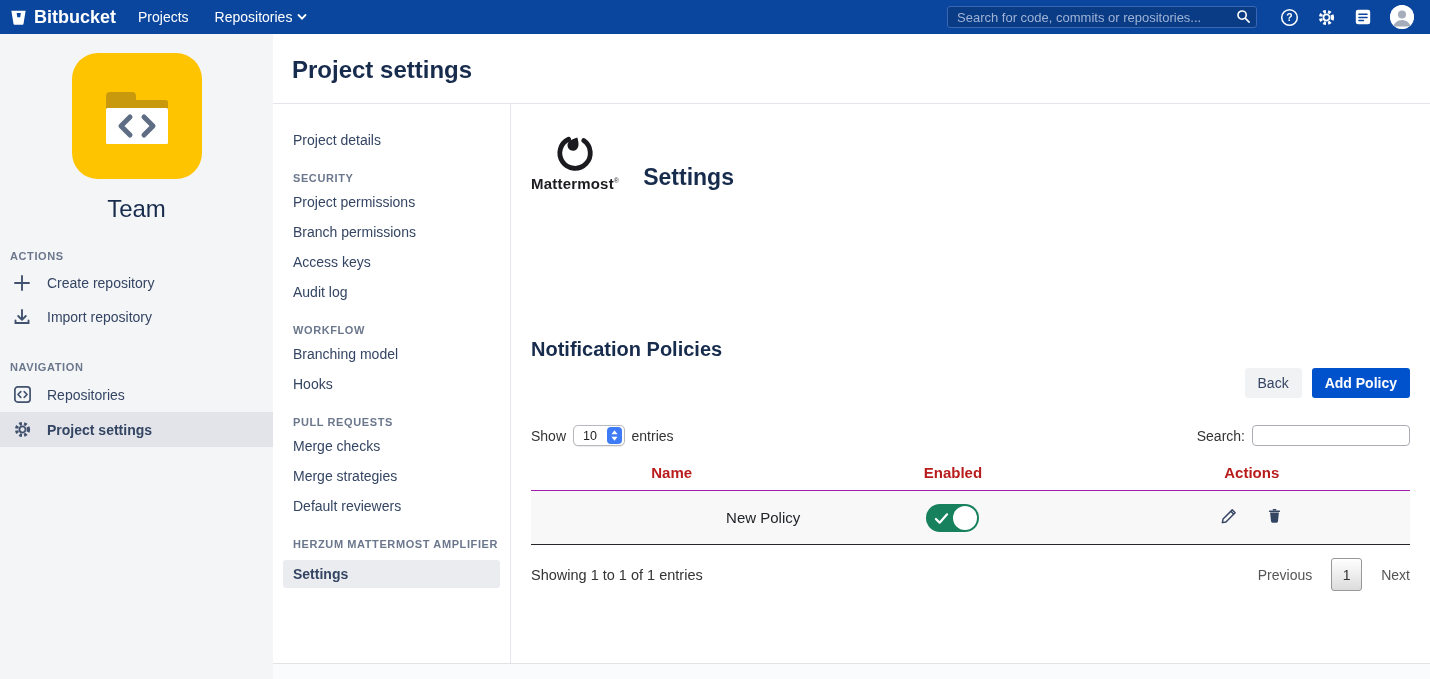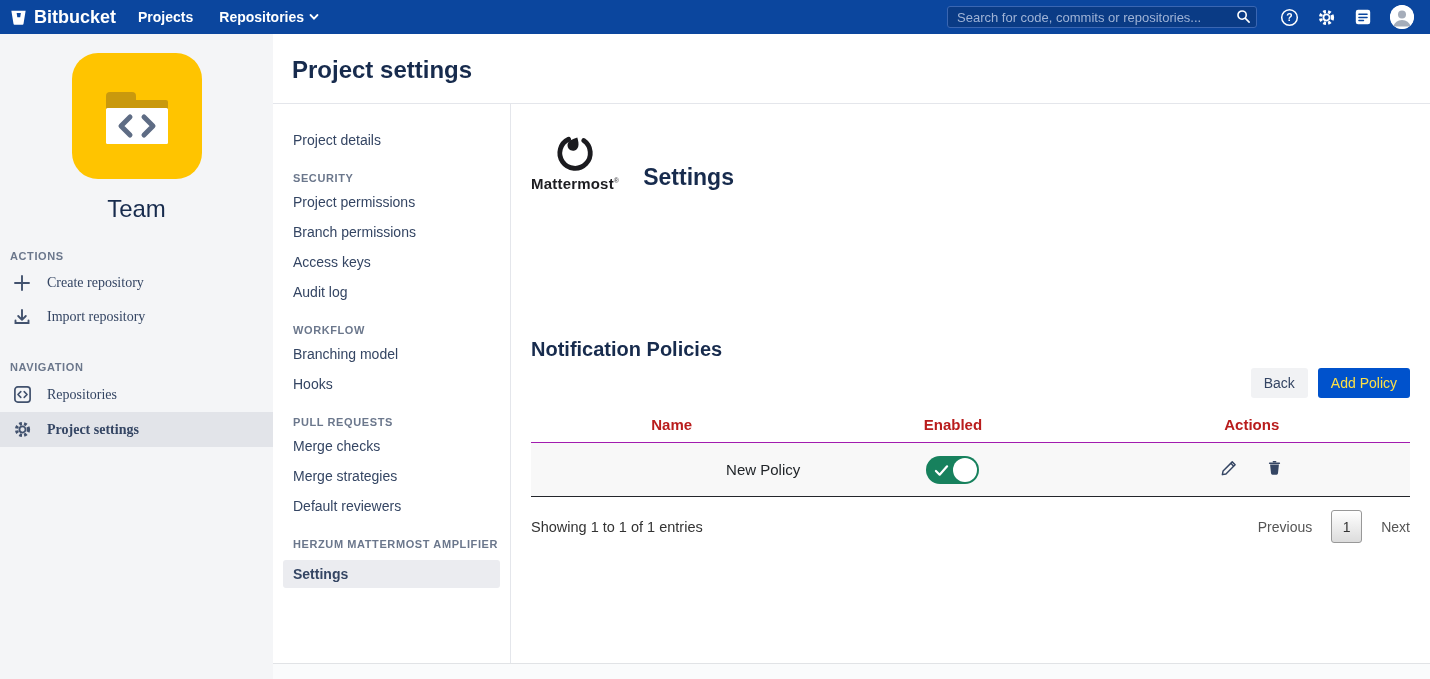--- a/index.html
+++ b/index.html
@@ -1,36 +1,36 @@
 <!DOCTYPE html>
 <html><head>
 <meta charset="utf-8">
 <style>
   * { margin:0; padding:0; box-sizing:border-box; }
   html,body { width:1430px; height:679px; font-family:"Liberation Sans", sans-serif; background:#fff; overflow:hidden; }
 
   
   .topnav { height:34px; background:#0B469E; display:flex; align-items:center; padding:0 10px; }
   .brand { display:flex; align-items:center; gap:7px; color:#fff; font-size:18px; font-weight:700; margin-right:22px; }
-  .topnav-link { color:#fff; font-size:14px; font-weight:700; margin-right:26px; display:flex; align-items:center; gap:5px; cursor:pointer; }
+  .topnav-link { color:#fff; font-size:14px; font-weight:400; margin-right:26px; display:flex; align-items:center; gap:5px; cursor:pointer; }
   .topnav-right { margin-left:auto; display:flex; align-items:center; }
   .nav-search { position:relative; width:310px; height:22px; margin-right:14px; }
   .nav-search input { width:100%; height:100%; background:#0A3B85; border:1px solid #3A66B2; border-radius:3px; color:#CBD7EC; font-size:13px; padding:0 26px 0 9px; outline:none; font-family:"Liberation Sans", sans-serif; }
   .nav-search input::placeholder { color:#9FB3D6; }
   .nav-search .mag { position:absolute; right:6px; top:3px; color:#fff; }
   .nav-ic { color:#fff; margin:0 9px; display:flex; align-items:center; cursor:pointer; }
   .avatar-btn { width:24px; height:24px; border-radius:50%; background:#fff; margin:0 6px 0 9px; display:flex; align-items:center; justify-content:center; overflow:hidden; cursor:pointer; }
 
   
   .layout { display:flex; height:645px; }
   .sidebar { width:273px; flex-shrink:0; background:#F4F5F7; padding-top:19px; }
   .proj-avatar { width:130px; height:126px; border-radius:26px; background:#FFC400; margin:0 auto; display:flex; align-items:center; justify-content:center; }
   .proj-name { text-align:center; font-size:24px; font-weight:500; color:#172B4D; margin-top:16px; }
   .side-label { font-size:11px; font-weight:700; color:#6B778C; letter-spacing:.6px; margin:27px 0 4px 10px; }
-  .side-item { display:flex; align-items:center; gap:15px; padding:8px 10px 8px 12px; font-size:14px; color:#344563; cursor:pointer;font-family:Liberation Serif, serif; }
+  .side-item { display:flex; align-items:center; gap:15px; padding:8px 10px 8px 12px; font-size:14px; color:#344563; cursor:pointer; }
   .side-item .ic { width:20px; display:flex; justify-content:center; color:#42526E; }
   .side-item.selected { background:#E2E4E9; font-weight:600; }
 
   .main { flex:1; min-width:0; display:flex; flex-direction:column; background:#fff; }
   .main-header { padding:22px 0 19px 19px; border-bottom:1px solid #E4E6EB; font-size:24px; font-weight:600; color:#172B4D; }
   .main-body { flex:1; display:flex; border-bottom:1px solid #E1E3E6; min-height:0; }
   .footer-strip { height:15px; background:#FAFBFC; }
 
   
   .settings-nav { width:238px; flex-shrink:0; border-right:1px solid #E4E6EB; padding:28px 10px 0 20px; }
@@ -43,21 +43,21 @@
   .plugin-header { margin-top:27px; display:flex; align-items:flex-end; gap:24px; }
   .mm-logo { display:flex; flex-direction:column; align-items:center; cursor:default; }
   .mm-word { font-size:15px; font-weight:700; color:#1D1D21; margin-top:2px; letter-spacing:.2px; }
   .mm-word sup { font-size:7px; color:#5a5a5e; }
   .plugin-title { font-size:23px; font-weight:600; color:#172B4D; line-height:1; padding-bottom:3px; }
 
   .section-heading { margin-top:146px; font-size:20px; font-weight:700; color:#172B4D; }
   .btn-row { display:flex; justify-content:flex-end; gap:10px; margin-top:7px; }
   .btn { font-size:14px; border:none; border-radius:3px; padding:7px 13px; cursor:pointer; font-family:"Liberation Sans", sans-serif; }
   .btn-back { background:#F1F2F4; color:#344563;text-align:center; }
-  .btn-add { background:#0052CC; color:#fde047; font-weight:400; }
+  .btn-add { background:#0052CC; color:#ffffff; font-weight:700; }
 
   .controls { display:flex; justify-content:space-between; align-items:center; margin-top:27px; font-size:14px; color:#333; }
   .show-wrap { display:flex; align-items:center; gap:7px; }
   .pagesize { display:inline-flex; align-items:center; border:1px solid #B6BABF; border-radius:5px; background:#fff; height:21px; padding-left:9px; gap:8px; cursor:pointer; box-shadow:0 .5px 1px rgba(0,0,0,.08); }
   .pagesize .val { font-size:12.5px; color:#222; min-width:16px; }
   .stepper { width:15px; height:17px; background:#3D7BF7; border-radius:4px; margin-right:1.5px; display:flex; flex-direction:column; align-items:center; justify-content:center; gap:1.5px; }
   .search-wrap { display:flex; align-items:center; gap:7px; }
   .search-wrap input { width:158px; height:21px; border:1px solid #A9ADB3; border-radius:4px; outline:none; padding:0 6px; font-family:"Liberation Sans", sans-serif; }
 
   table.policies { width:100%; border-collapse:collapse; margin-top:12px; }
@@ -233,20 +233,41 @@
           <div class="plugin-title">Settings</div>
         </div>
 
         <div class="section-heading">Notification Policies</div>
 
         <div class="btn-row">
           <button class="btn btn-back">Back</button>
           <button class="btn btn-add">Add Policy</button>
         </div>
 
+        <div class="controls">
+          <div class="show-wrap">
+            <span>Show</span>
+            <span class="pagesize">
+              <span class="val">10</span>
+              <span class="stepper">
+                <svg width="7" height="5" viewBox="0 0 8 5">
+                    <path d="M4 0l3.5 4.6h-7z" fill="#fff"></path>
+                  </svg>
+                <svg width="7" height="5" viewBox="0 0 8 5">
+                    <path d="M4 5L.5.4h7z" fill="#fff"></path>
+                  </svg>
+              </span>
+            </span>
+            <span>entries</span>
+          </div>
+          <div class="search-wrap">
+            <span>Search:</span>
+            <input type="text" style="">
+          </div>
+        </div>
 
         <table class="policies">
           <thead>
             <tr>
               <th>Name</th>
               <th>Enabled</th>
               <th>Actions</th>
             </tr>
           </thead>
           <tbody>

